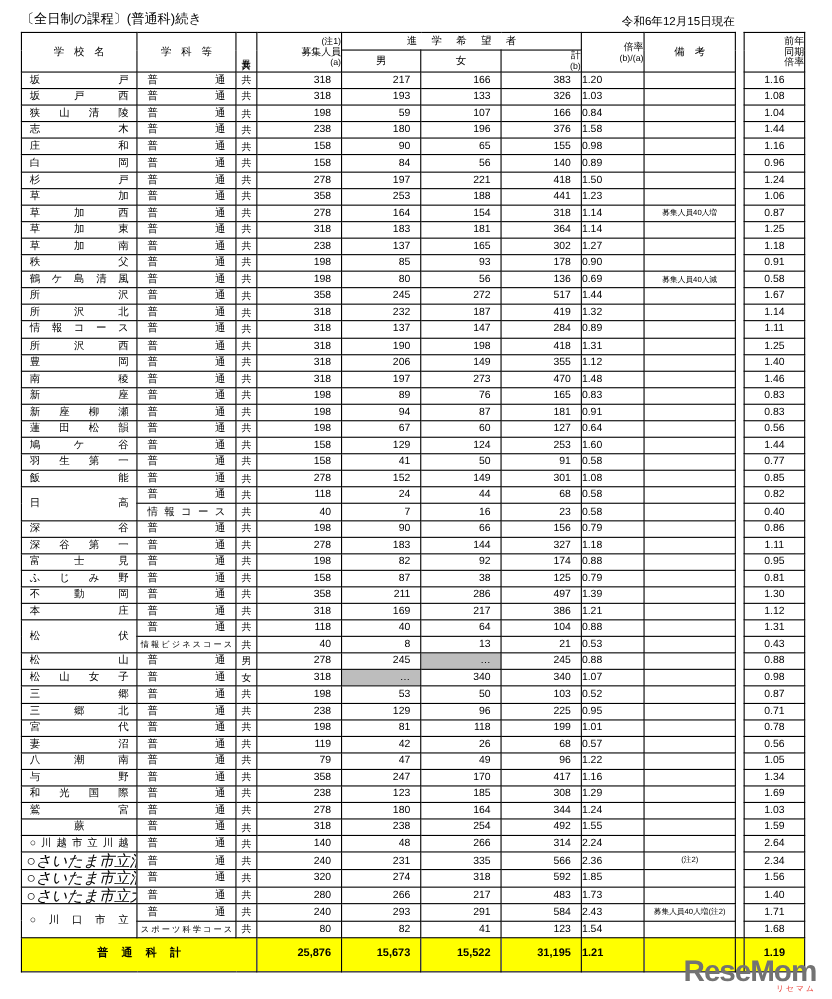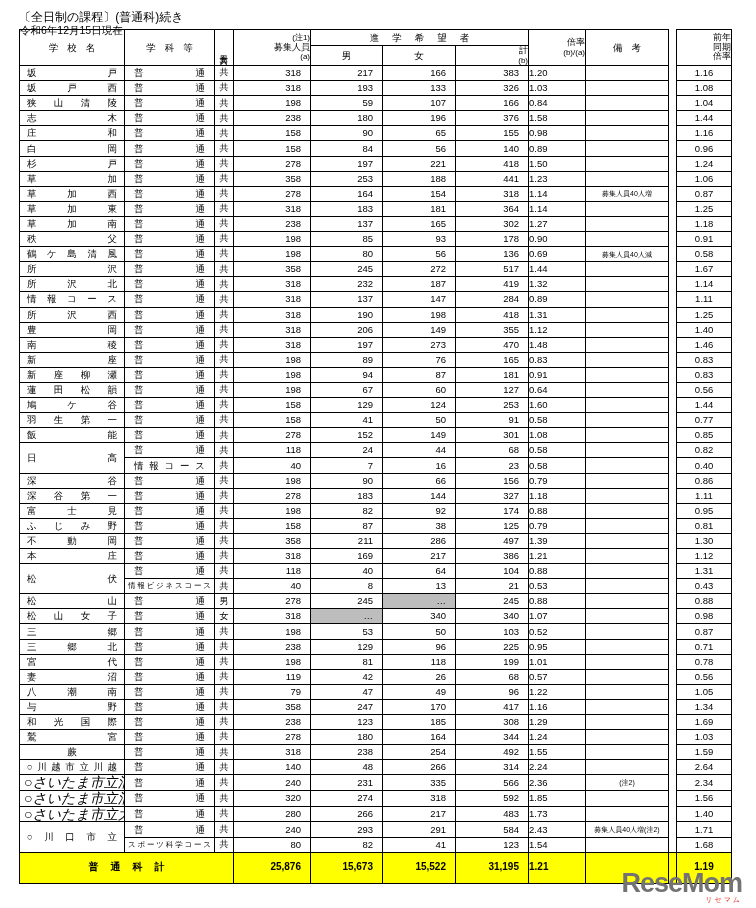--- a/index.html
+++ b/index.html
@@ -3,21 +3,21 @@
 <meta charset="utf-8">
 <style>
   * { box-sizing: border-box; }
   html, body { margin: 0; padding: 0; }
   body {
     width: 756px; height: 908px; background: #ffffff; color: #000;
     font-family: "Liberation Sans", "DejaVu Sans", sans-serif;
     position: relative; overflow: hidden;
   }
   .title-left { position: absolute; top: 9px; left: 19px; font-size: 12px; white-space: nowrap; }
-  .title-right { position: absolute; top: 13px; left: 20px; width: 648px; text-align: left; font-size: 10.5px; white-space: nowrap; margin-top: 11px; }
+  .title-right { position: absolute; top: 13px; left: 20px; width: 648px; text-align: right; font-size: 10.5px; white-space: nowrap; }
 
   table.sheet {
     position: absolute; top: 29px; left: 19px;
     border-collapse: collapse; table-layout: fixed; width: 712px;
   }
   th, td {
     border: 1px solid #000; padding: 0; font-weight: normal;
     font-size: 9.5px; line-height: 1.05; overflow: hidden; white-space: nowrap;
     vertical-align: middle;
   }

